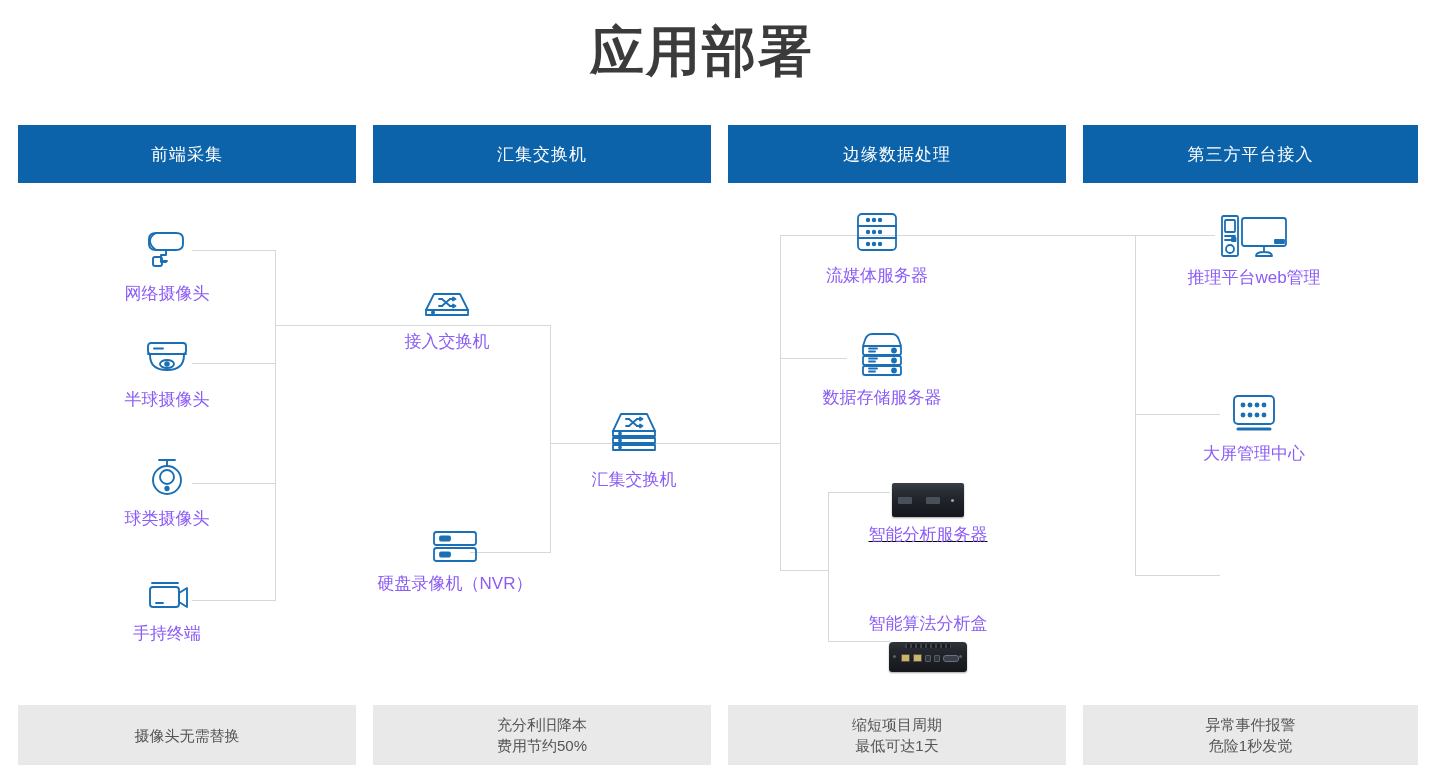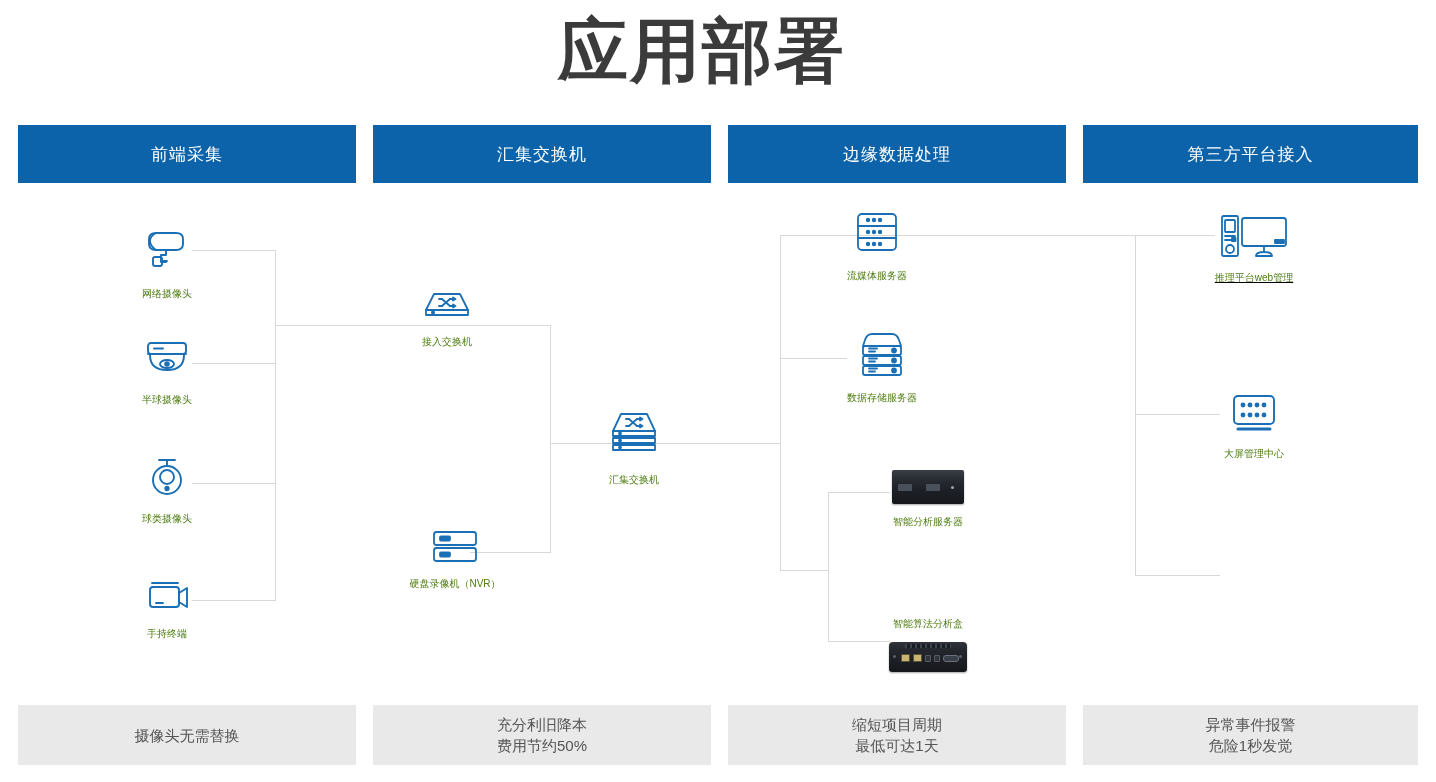--- a/index.html
+++ b/index.html
@@ -9,21 +9,21 @@
     font-family: "Liberation Sans", "DejaVu Sans", sans-serif;
     overflow: hidden;
   }
   #root { position: relative; width: 1436px; height: 782px; }
 
   
   .page-title {
     position: absolute;
     left: 0; top: 8px; width: 1404px;
     text-align: center;
-    font-size: 70px;
+    font-size: 54px;
     font-weight: bold;
     color: #3b3b3b;
     letter-spacing: 2px;
     line-height: 86px;
   }
 
   
   .col-header {
     position: absolute;
     top: 125px;
@@ -77,22 +77,22 @@
     align-items: center;
     width: 200px;
   }
   .node.label-above { flex-direction: column-reverse; }
   .node .icon-wrap {
     display: flex;
     align-items: center;
     justify-content: center;
   }
   .node .node-label {
-    font-size: 10px;
-    color: #4d7c0f;
+    font-size: 17px;
+    color: #8b5cf6;
     white-space: nowrap;
     margin-top: 8px;
     line-height: 20px;
   }
   .node.label-above .node-label { margin-top: 16px; margin-bottom: 8px; }
 
   svg { display: block; }
 
   
   .dev-photo {
@@ -317,21 +317,21 @@
         <path d="M16 28.5 h8 M16 31.5 h6"></path>
         <path d="M16 38.5 h8 M16 41.5 h6"></path>
         <circle cx="41" cy="20.5" r="2" fill="#1a6fb5"></circle>
         <circle cx="41" cy="30.5" r="2" fill="#1a6fb5"></circle>
         <circle cx="41" cy="40.5" r="2" fill="#1a6fb5"></circle>
       </svg>
     </div>
     <div class="node-label">数据存储服务器</div>
   </div>
 
-  <div class="node" style="left:828px; top:470px;">
+  <div class="node" style="left:828px; top:483px;text-decoration:underline;">
     <div class="icon-wrap">
       <div class="dev-photo dev-rack">
           <span class="led"></span>
         </div>
     </div>
     <div class="node-label">智能分析服务器</div>
   </div>
 
   <div class="node label-above" style="left:828px; top:598px;">
     <div class="icon-wrap">
@@ -344,21 +344,21 @@
             <span class="p-usb"></span>
           <span class="p-ser"></span>
         </span>
         <span class="screw" style="left:4px; top:13px;"></span>
         <span class="screw" style="right:5px; top:13px;"></span>
       </div>
     </div>
     <div class="node-label">智能算法分析盒</div>
   </div>
 
-  <div class="node" style="left:1154px; top:212px;text-decoration:underline;">
+  <div class="node" style="left:1154px; top:212px;">
     <div class="icon-wrap">
       <svg width="80" height="48" viewBox="0 0 80 48" fill="none" stroke="#1a6fb5" stroke-width="1.8" stroke-linecap="round" stroke-linejoin="round">
         <rect x="8" y="4" width="16" height="40" rx="1.5"></rect>
         <rect x="11" y="8" width="10" height="12" rx="1"></rect>
         <path d="M11 24 h10 M11 28 h7"></path>
         <rect x="18" y="26" width="3.5" height="3" fill="#1a6fb5"></rect>
         <circle cx="16" cy="37" r="4"></circle>
         <rect x="28" y="6" width="44" height="28" rx="2.5"></rect>
         <path d="M50 34 v6 M42 44 h16 M42 44 q0 -4 8 -4 q8 0 8 4"></path>
         <rect x="61" y="28" width="4" height="3" fill="#1a6fb5"></rect>

